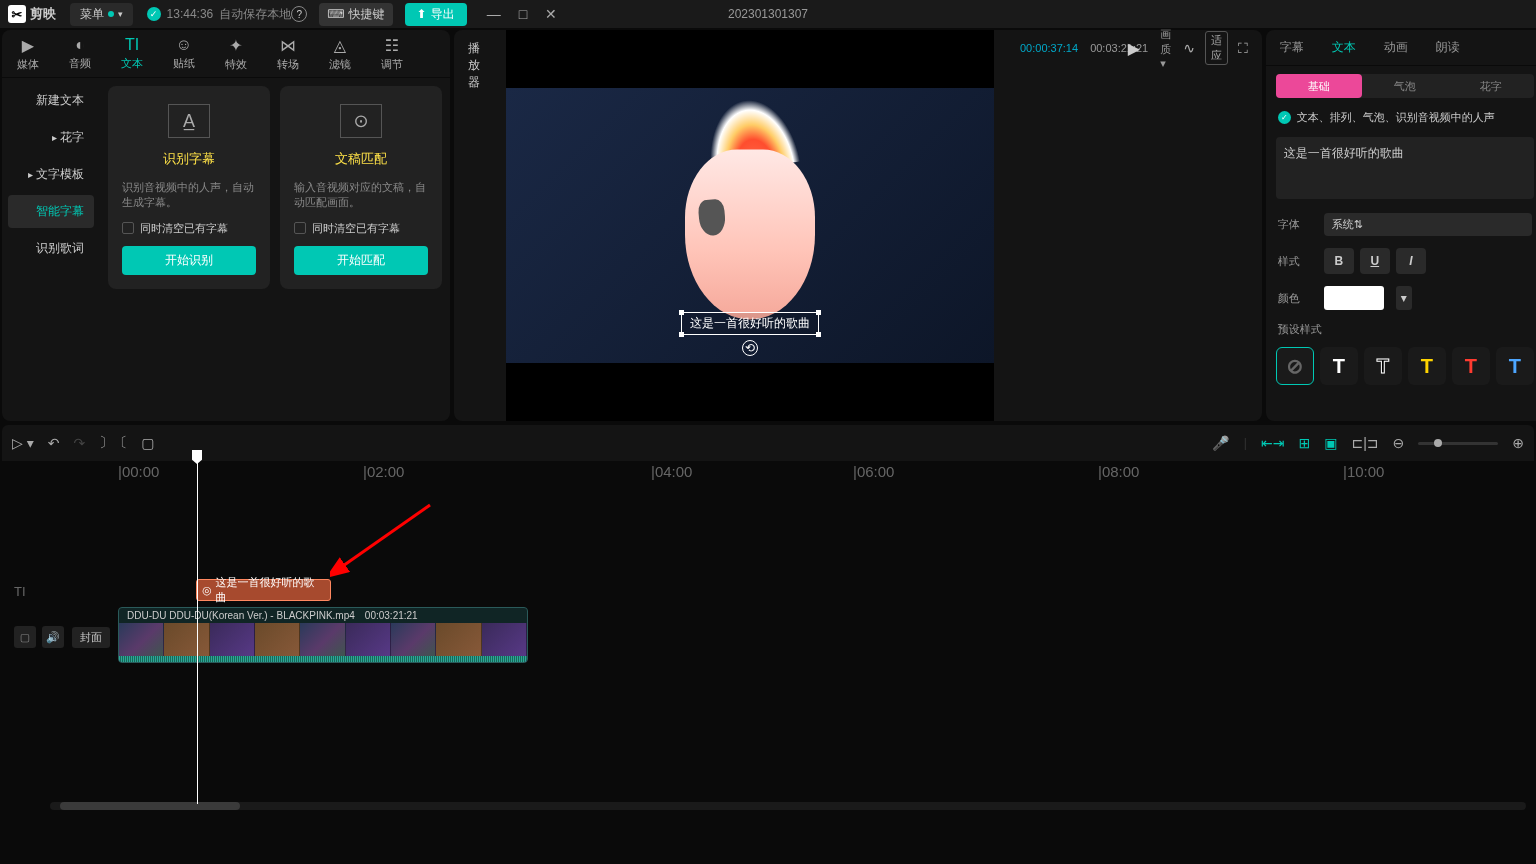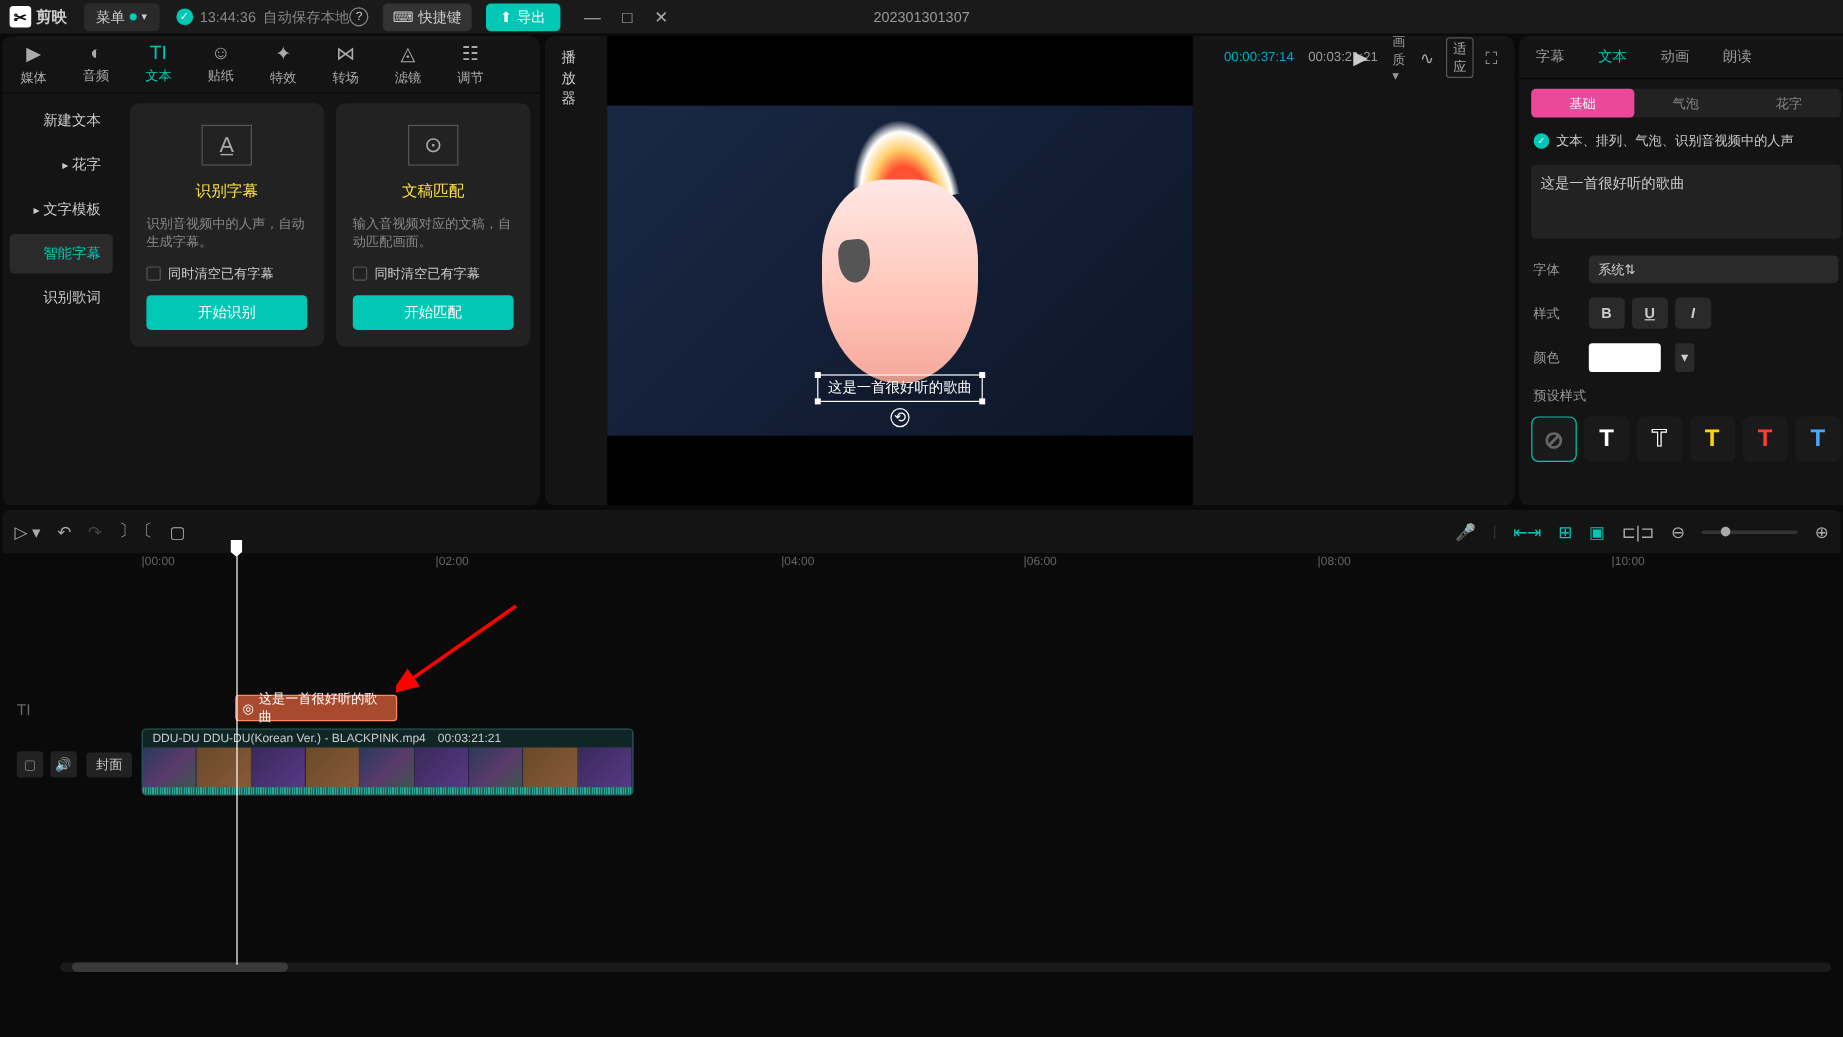--- a/index.html
+++ b/index.html
@@ -92,21 +92,21 @@
 .preset.selected { border: 1.5px solid #00c8b4; }
 
 
 .timeline-area { height: 440px; background: #0a0a0a; }
 .tl-toolbar { height: 36px; background: #141414; display: flex; align-items: center; padding: 0 10px; gap: 14px; border-radius: 6px 6px 0 0; margin: 2px 2px 0; }
 .tl-tool { color: #aaa; cursor: pointer; font-size: 14px; }
 .tl-spacer { flex: 1; }
 .zoom-slider { width: 80px; height: 3px; background: #333; border-radius: 2px; position: relative; }
 .zoom-thumb { width: 8px; height: 8px; background: #aaa; border-radius: 50%; position: absolute; top: -2.5px; left: 20%; }
 .tl-ruler { height: 18px; background: #0a0a0a; position: relative; margin-left: 118px; }
-.ruler-mark { position: absolute; top: 2px; color: #666; font-size: 10px; }
+.ruler-mark { position: absolute; top: 2px; color: #666; font-size: 15px; }
 .playhead { position: absolute; left: 197px; top: 452px; bottom: 60px; width: 1px; background: #fff; z-index: 10; }
 .playhead-head { width: 10px; height: 14px; background: #fff; position: absolute; top: -2px; left: -5px; clip-path: polygon(0 0, 100% 0, 100% 70%, 50% 100%, 0 70%); }
 .tracks { padding-left: 0; position: relative; }
 .track { display: flex; align-items: center; height: 24px; margin-bottom: 4px; }
 .track-head { width: 118px; display: flex; align-items: center; gap: 8px; padding-left: 14px; }
 .track-icon { color: #666; font-size: 13px; }
 .track-body { flex: 1; position: relative; height: 100%; }
 .text-clip { position: absolute; left: 78px; width: 135px; height: 22px; background: #a74a2e; border: 1px solid #ff8860; border-radius: 3px; display: flex; align-items: center; padding: 0 5px; gap: 4px; color: #fff; font-size: 11px; }
 .arrow-annotation { position: absolute; left: 330px; top: 500px; pointer-events: none; z-index: 20; }
 .video-track { height: 60px; }

